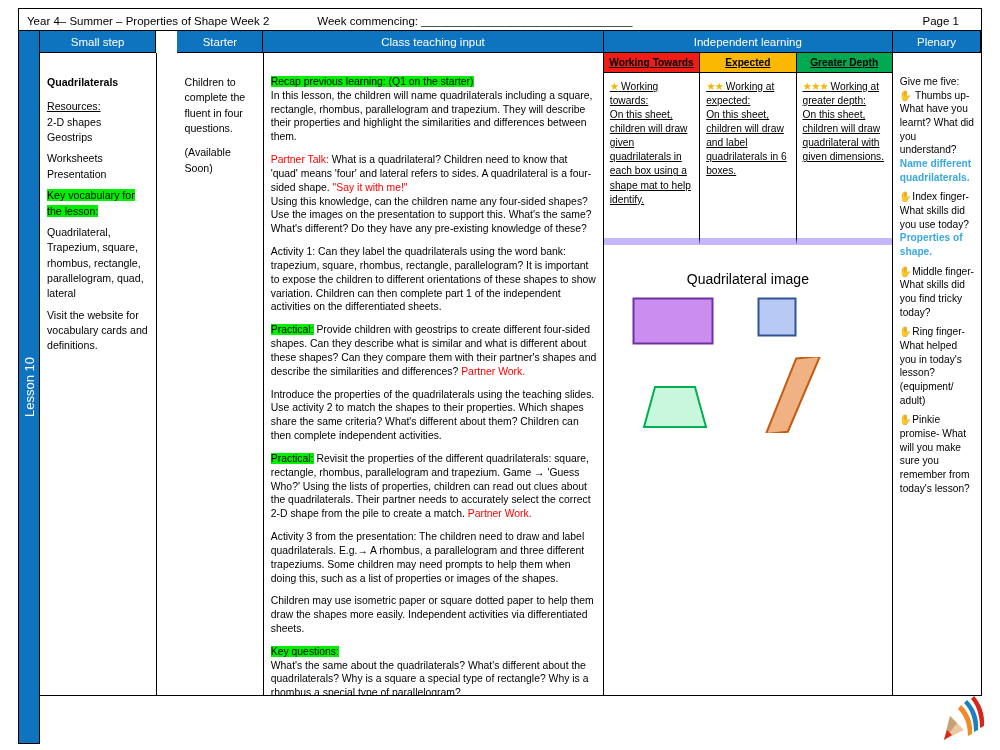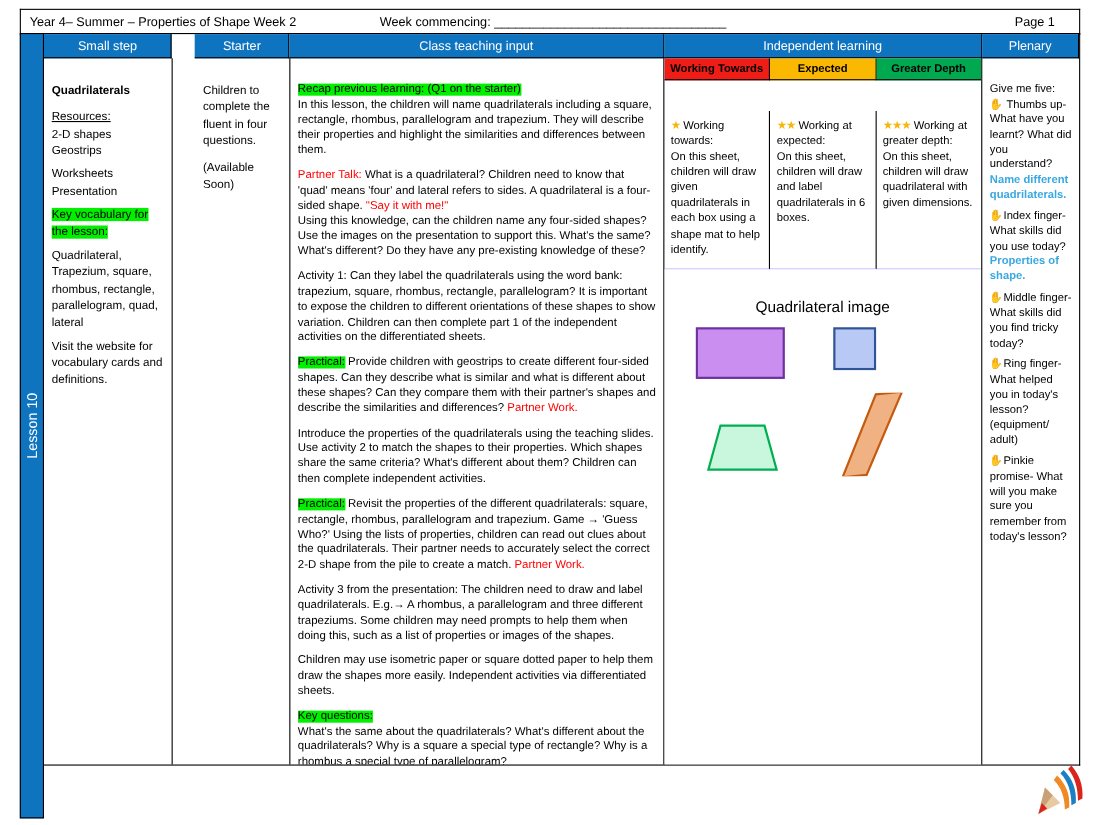--- a/index.html
+++ b/index.html
@@ -14,21 +14,21 @@
 
   
   .meta{
     position:absolute;left:18px;top:8px;width:964px;height:24px;
     border:1px solid #000;border-bottom:none;
     box-sizing:border-box;
     display:flex;align-items:center;
     font-size:11.5px;
   }
   .meta-left{padding-left:8px;white-space:nowrap;}
-  .meta-mid{margin-left:76px;white-space:nowrap;}
+  .meta-mid{margin-left:48px;white-space:nowrap;}
   .meta-right{margin-left:auto;padding-right:22px;white-space:nowrap;}
 
   
   .spine{
     position:absolute;left:18px;top:30px;width:22px;height:714px;
     background:#0f74c0;
     border:1px solid #000;
     box-sizing:border-box;
     overflow:hidden;
   }
@@ -76,37 +76,37 @@
   .bold{font-weight:bold;}
   .u{text-decoration:underline;}
   .hl{background:#00f000;}
   .red{color:#ff0000;}
   .cyan{color:#3aa8e0;font-weight:bold;}
   .gap{height:9px;}
   .gap-s{height:6px;}
   p{margin:0;}
 
   
-  .indep-wrap{display:flex;flex-direction:column;height:100%;}
+  .indep-wrap{display:flex;flex-direction:column;height:100%;text-decoration:underline;}
   .indep-head{display:flex;height:20px;flex:0 0 20px;}
   .ih{
     flex:1 1 0;
     display:flex;align-items:center;justify-content:center;
     font-size:10.2px;font-weight:bold;color:#000;
     border-right:1px solid #000;border-bottom:1px solid #000;
     box-sizing:border-box;
   }
   .ih:last-child{border-right:none;}
   .indep-cells{display:flex;height:172px;flex:0 0 172px;}
   .ic{
     flex:1 1 0;
-    border-right:1px solid #000;border-bottom:1px solid #c4b5fd;
+    border-right:1px solid #000;border-bottom:7px solid #c4b5fd;
     box-sizing:border-box;
     padding:6px 5px 20px 6px;
-    font-size:10.2px;line-height:1.38;margin-top:28px;
+    font-size:10.2px;line-height:1.38;
   }
   .ic:last-child{border-right:none;}
   .stars{color:#f5b60d;font-size:10.5px;letter-spacing:-1px;}
 
   
   .img-panel{flex:1 1 auto;position:relative;background:#fff;}
   .img-title{
     position:absolute;left:0;right:0;top:26px;
     text-align:center;font-size:14px;color:#000000;
   }

